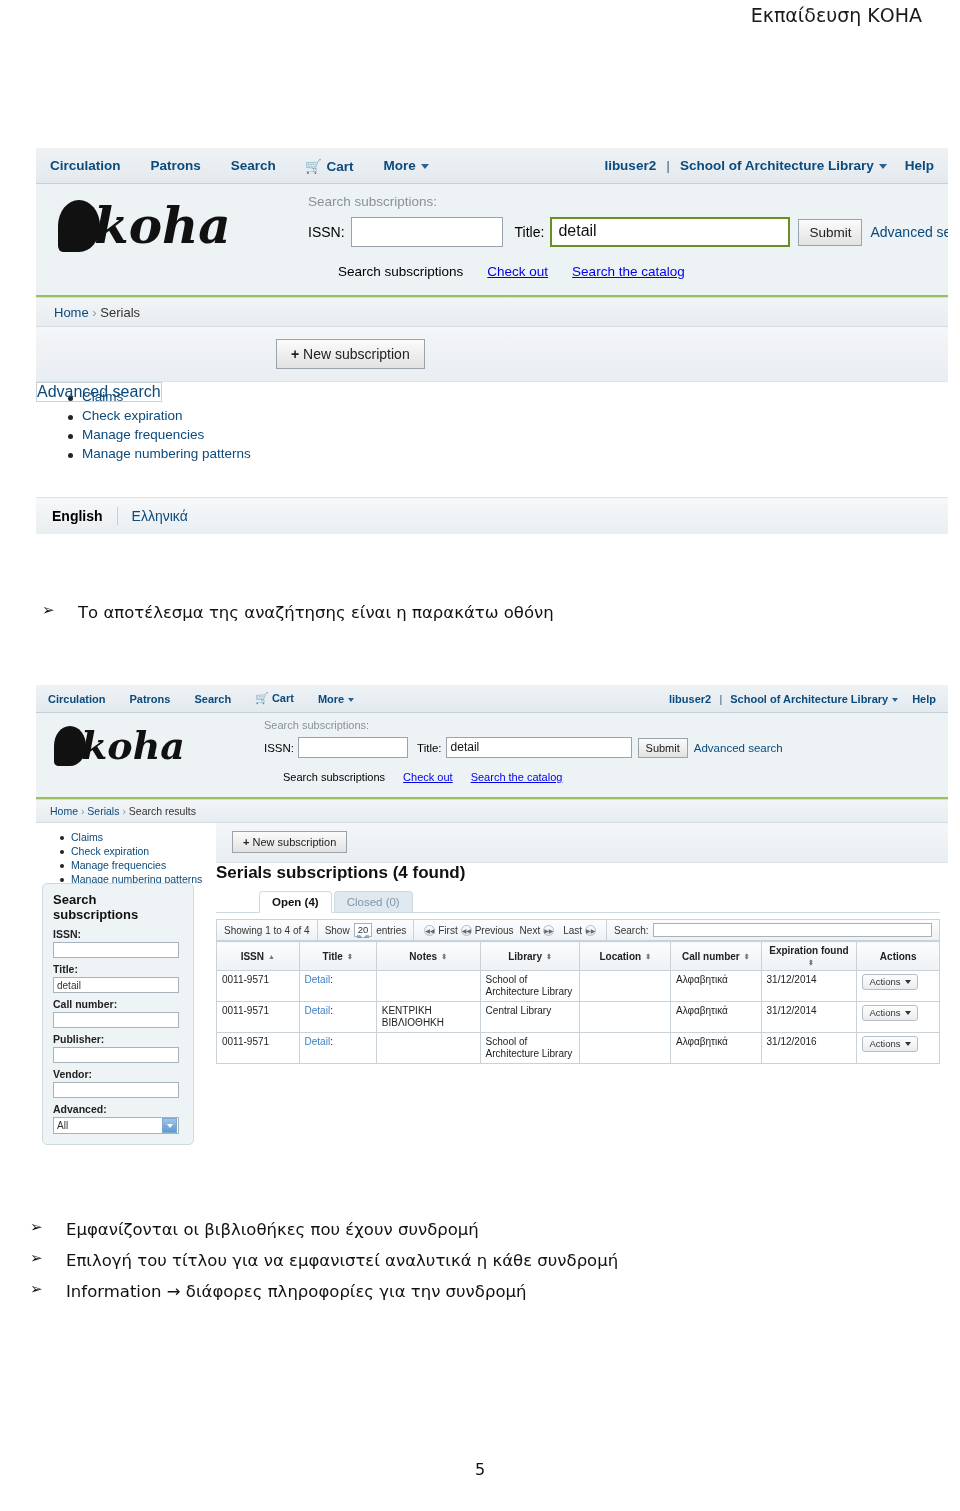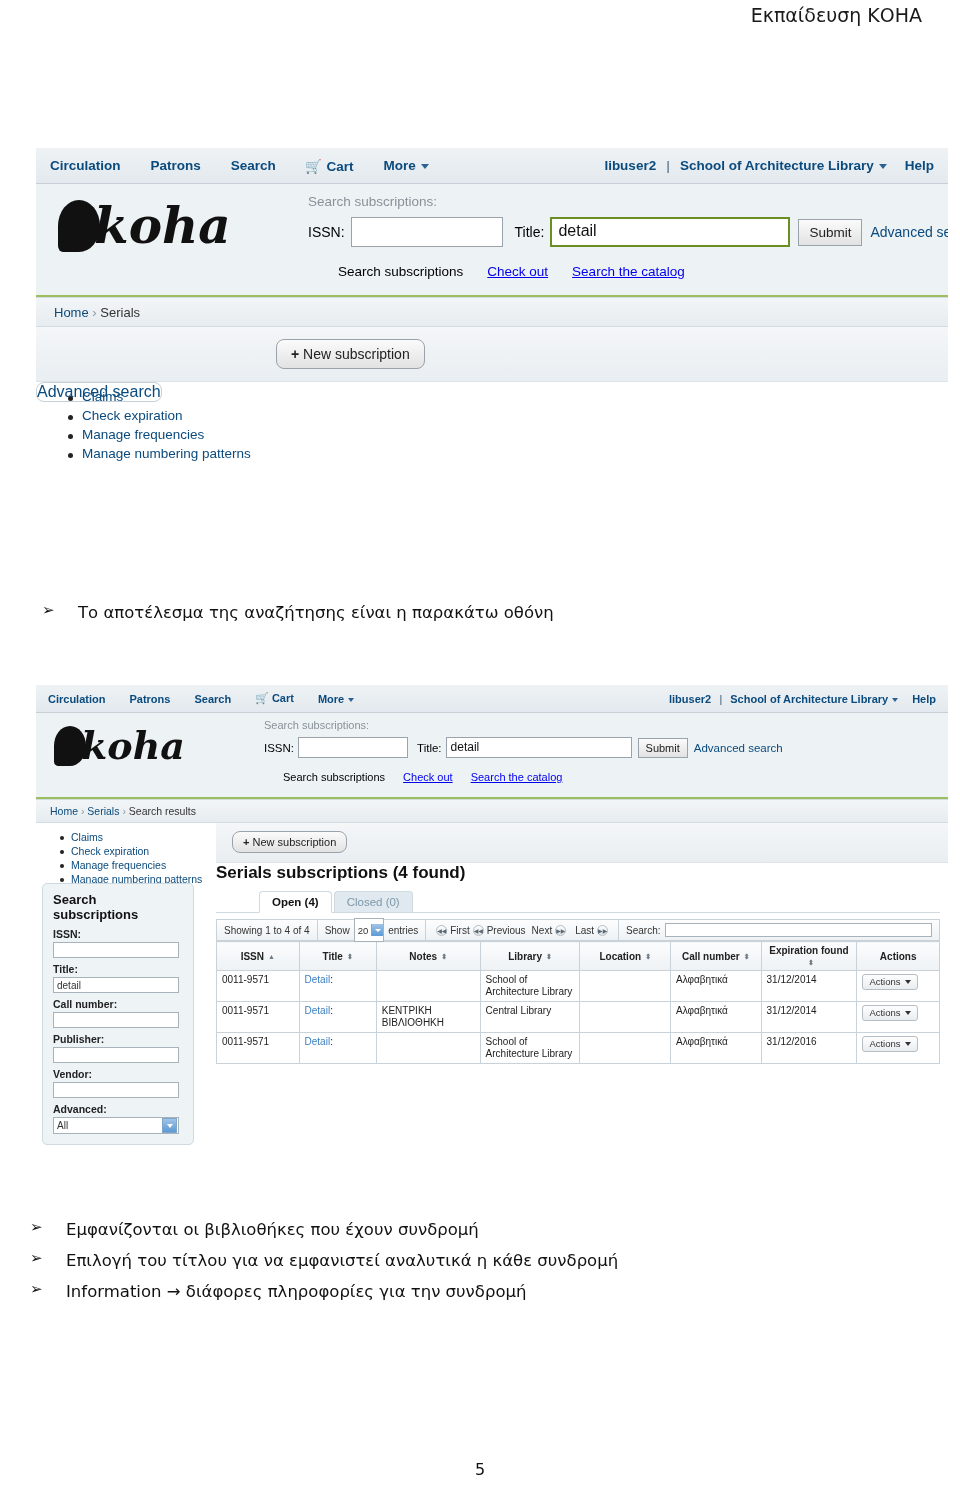--- a/index.html
+++ b/index.html
@@ -73,21 +73,21 @@
   .bodyarea { background:#fff; position:relative; }
   .sidelinks { list-style:none; margin:0; padding:0; }
   .sidelinks li { position:relative; color:#0a4a7d; }
   .sidelinks li:before {
     content:""; position:absolute; border-radius:50%; background:#222;
   }
   .toolbar-strip {
     background:linear-gradient(#f4f6f8,#e9eef2);
     border-bottom:1px solid #dde3e8;
   }
-  .btn-round { border-radius:8px; }
+  .btn-round { border-radius:0; }
 
   
   .langbar {
     background:linear-gradient(#f6f8f9,#e9eef1);
     border-top:1px solid #dde3e8;
     display:flex; align-items:center;
   }
   .langbar .divider { width:1px; background:#c8d0d6; }
 
   
@@ -164,21 +164,21 @@
   .rtabs .rt.active { background:#fff; color:#111; font-weight:bold; border-bottom:1px solid #fff; margin-bottom:-1px; }
   .rtabs .rt.idle { background:#dfe9ef; color:#7e97a8; margin-left:2px; }
 
   .dt-toolbar {
     display:flex; align-items:center; border:1px solid #c9d2d9;
     background:linear-gradient(#fdfdfd,#eef2f5);
     height:22px; margin-top:6px; font-size:10px; color:#333;
   }
   .dt-toolbar .cell { padding:0 7px; height:100%; display:flex; align-items:center; border-right:1px solid #c9d2d9; white-space:nowrap; }
   .dt-toolbar .cell:last-child { border-right:none; flex:1; }
-  .dt-sel { display:inline-flex; align-items:center; border:1px solid #a8b2ba; background:#fff; height:24px; margin:0 4px; }
+  .dt-sel { display:inline-flex; align-items:center; border:1px solid #a8b2ba; background:#fff; height:14px; margin:0 4px;flex-direction:column; }
   .dt-sel .v { padding:0 3px; font-size:9.5px; }
   .dt-sel .ab { width:12px; height:12px; background:linear-gradient(#9fc4e8,#5c9ad4); border-left:1px solid #7da6cd; display:flex; align-items:center; justify-content:center; }
   .dt-sel .ab:after { content:""; border-left:3px solid transparent; border-right:3px solid transparent; border-top:3px solid #fff; }
   .pgicon {
     display:inline-block; width:11px; height:11px; border-radius:50%;
     background:linear-gradient(#fcfcfc,#dfe4e8); border:1px solid #b6bec5;
     color:#5c6a75; font-size:6px; line-height:10px; text-align:center; margin:0 3px;
   }
   .dt-search-box { flex:1; height:14px; background:#fff; border:1px solid #a8b2ba; margin-left:4px; }
 
@@ -285,20 +285,25 @@
         <span>New subscription</span>
       </div>
       <ul class="sidelinks">
         <li><a href="#" class="linkish">Claims</a></li>
         <li><a href="#" class="linkish">Check expiration</a></li>
         <li><a href="#" class="linkish">Manage frequencies</a></li>
         <li><a href="#" class="linkish">Manage numbering patterns</a></li>
       </ul>
     </div>
 
+    <div class="langbar">
+      <b>English</b>
+      <span class="divider"></span>
+      <a href="#" class="linkish">Ελληνικά</a>
+    </div>
   </div>
 </div>
 
 <div class="bullets" id="b1">
   <div class="bullet">
     <span class="mk">➢</span>
     <span class="tx">Το αποτέλεσμα της αναζήτησης είναι η παρακάτω οθόνη</span>
   </div>
 </div>
 

